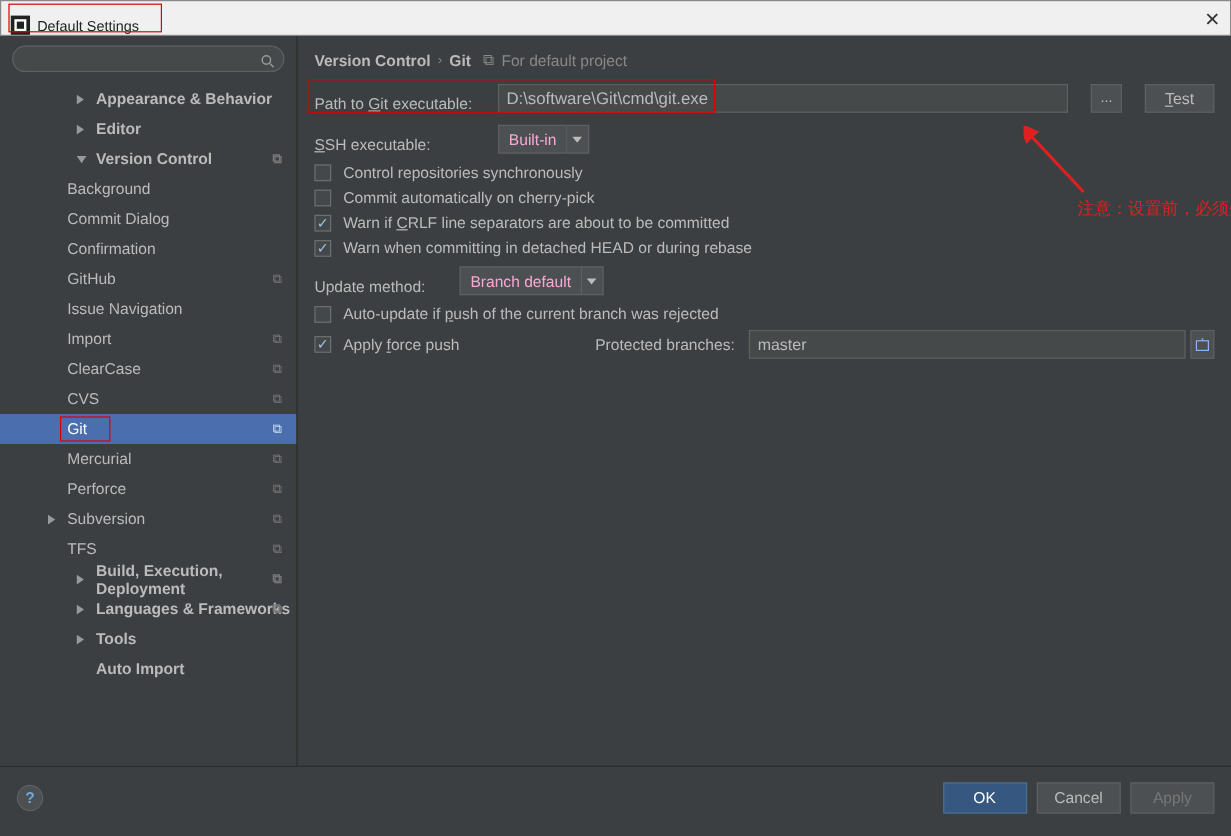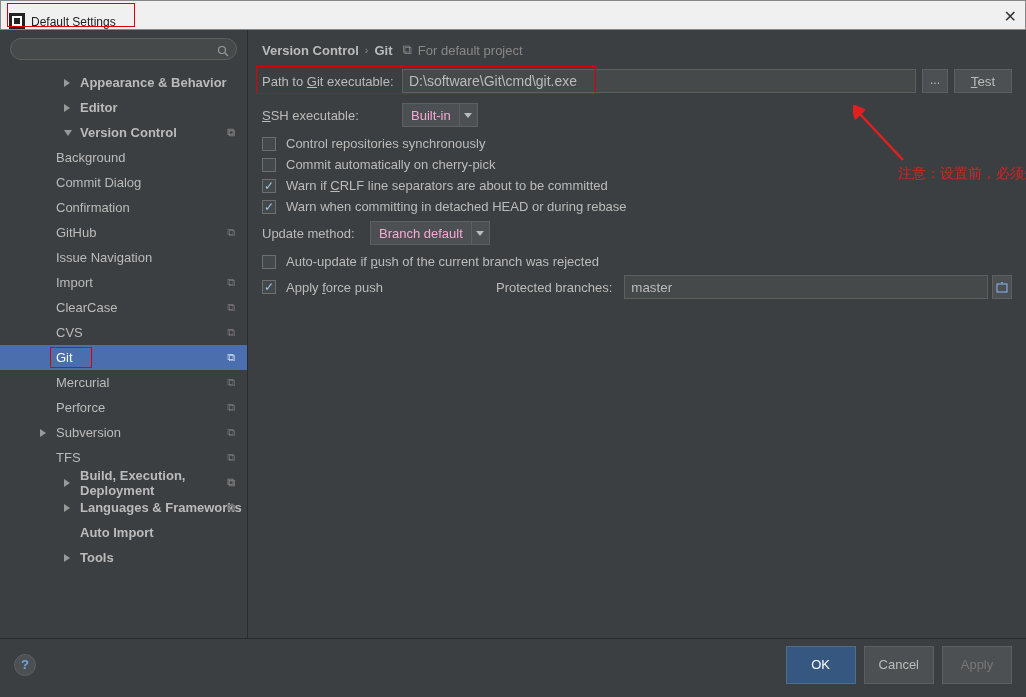--- a/index.html
+++ b/index.html
@@ -33,21 +33,21 @@
 .tree-item.selected .copy-icon { color: #cde; }
 
 .git-hl { position: absolute; border: 1px solid #d00; width: 42px; height: 21px; left: 50px; pointer-events: none; }
 
 .main { flex: 1; padding: 12px 14px 10px 14px; position: relative; }
 .breadcrumb { display: flex; align-items: center; gap: 6px; font-size: 13px; margin-bottom: 10px; }
 .breadcrumb .sep { color: #888; font-size: 11px; }
 .breadcrumb .sub { color: #888; }
 .breadcrumb .proj-icon { color: #888; margin-left: 4px; }
 
-.form-row { display: flex; align-items: center; margin-bottom: 8px; min-height: 26px; }
+.form-row { display: flex; align-items: flex-end; margin-bottom: 8px; min-height: 26px; gap: 13px; }
 .form-label { width: 140px; color: #bbb; }
 .text-input { height: 24px; background: #45494a; border: 1px solid #5e6060; color: #bbb; padding: 0 6px; font-size: 14px; }
 .path-input { flex: 1; max-width: 520px; }
 .browse-btn { width: 26px; height: 24px; background: #4c5052; border: 1px solid #5e6060; color: #bbb; margin-left: 6px; cursor: pointer; text-align: center; line-height: 20px; font-size: 12px; }
 .test-btn { width: 58px; height: 24px; background: #4c5052; border: 1px solid #5e6060; color: #bbb; margin-left: 6px; cursor: pointer; }
 
 .select-wrap { display: flex; align-items: center; }
 .select-box { height: 24px; background: #4c5052; border: 1px solid #5e6060; color: #f9a8d4; padding: 0 8px; display: flex; align-items: center; min-width: 50px; }
 .select-arrow { width: 18px; height: 24px; background: #4c5052; border: 1px solid #5e6060; border-left: none; display: flex; align-items: center; justify-content: center; cursor: pointer; }
 .select-arrow span { width: 0; height: 0; border-left: 4px solid transparent; border-right: 4px solid transparent; border-top: 5px solid #bbb; }
@@ -60,21 +60,21 @@
 
 .annotation-arrow { position: absolute; left: 605px; top: 75px; pointer-events: none; }
 .annotation-text { position: absolute; left: 650px; top: 135px; color: #e02020; font-size: 14px; pointer-events: none; white-space: nowrap; }
 .protected-label { margin-left: 0; margin-right: 12px; color: #bbb; }
 .protected-input { flex: 1; height: 24px; background: #45494a; border: 1px solid #5e6060; color: #bbb; padding: 0 6px; }
 .expand-btn { width: 20px; height: 24px; background: #4c5052; border: 1px solid #5e6060; margin-left: 4px; cursor: pointer; display: flex; align-items: center; justify-content: center; color: #8ab4f8; font-size: 11px; }
 
 .footer { height: 52px; border-top: 1px solid #2b2b2b; display: flex; align-items: center; padding: 0 14px; background: #3c3f41; }
 .help-icon { width: 22px; height: 22px; border-radius: 50%; background: #4c5052; border: 1px solid #5e6060; display: flex; align-items: center; justify-content: center; color: #6fa8dc; cursor: pointer; font-size: 13px; font-weight: bold; }
 .footer-spacer { flex: 1; }
-.footer-btn { height: 38px; min-width: 70px; background: #4c5052; border: 1px solid #5e6060; color: #bbb; margin-left: 8px; padding: 0 14px; cursor: pointer; font-size: 13px; }
+.footer-btn { height: 26px; min-width: 70px; background: #4c5052; border: 1px solid #5e6060; color: #bbb; margin-left: 8px; padding: 0 14px; cursor: pointer; font-size: 13px; }
 .footer-btn.primary { background: #365880; border-color: #4c708c; color: #fff; }
 .footer-btn.disabled { color: #777; cursor: default; }
 
 u.mn { text-decoration: underline; }
 </style>
 </head>
 <body>
 
 <div class="titlebar">
   <span class="titlebar-icon">
@@ -168,26 +168,26 @@
       <div class="tree-item level1">
           <span class="arrow right"></span>
           <span>Build, Execution, Deployment</span>
           <span class="copy-icon">⧉</span>
         </div>
       <div class="tree-item level1">
           <span class="arrow right"></span>
           <span>Languages &amp; Frameworks</span>
           <span class="copy-icon">⧉</span>
         </div>
+      <div class="tree-item level1">
+          <span class="arrow right"></span>
+          <span>Tools</span>
+        </div>
       <div class="tree-item level1 noarrow">
           <span>Auto Import</span>
-        </div>
-      <div class="tree-item level1">
-          <span class="arrow right"></span>
-          <span>Tools</span>
         </div>
     </div>
   </div>
 
   <div class="main">
     <div class="breadcrumb">
       <b>Version Control</b>
       <span class="sep">›</span>
       <b>Git</b>
       <span class="proj-icon">⧉</span>

